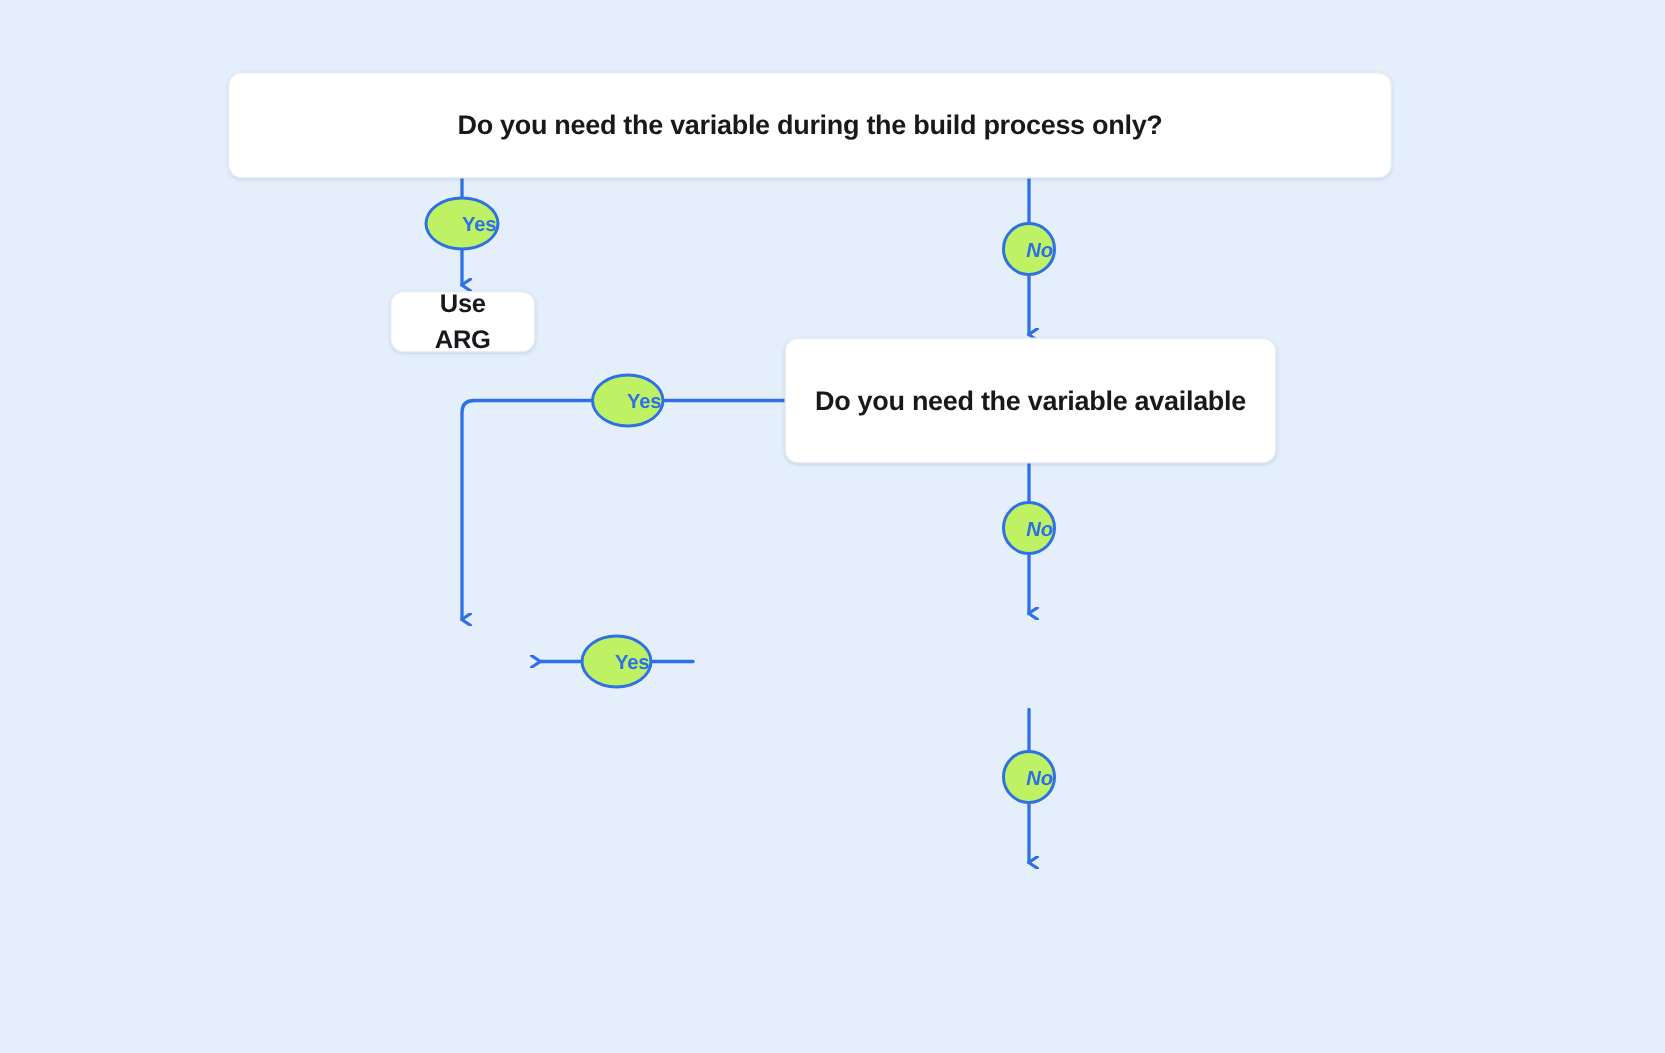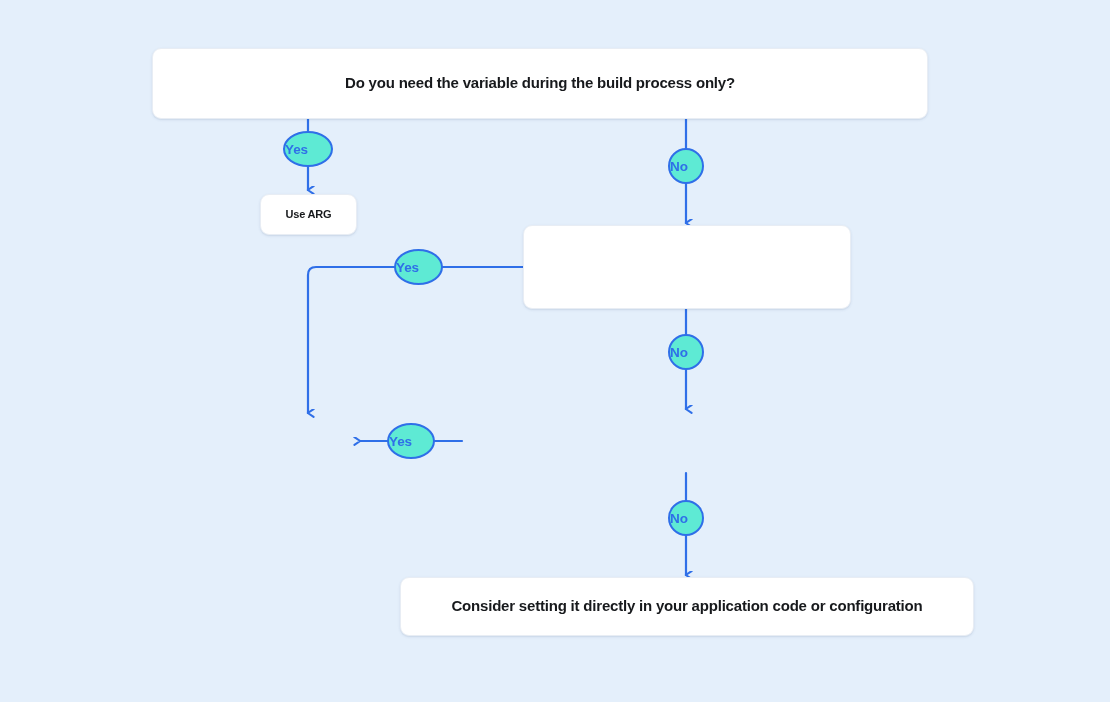--- a/index.html
+++ b/index.html
@@ -40,36 +40,36 @@
     text-align: center;
     color: #17191c;
     font-weight: bold;
     letter-spacing: -0.2px;
   }
   .node-text {
     display: block;
     line-height: 1.38;
     padding: 0 14px;
   }
-  .decision-box { font-size: 15px; }
-  .terminal-box { font-size: 11px; }
+  .decision-box { font-size: 18px; }
+  .terminal-box { font-size: 17px; }
   .label-badge {
     position: absolute;
     display: flex;
     align-items: center;
-    justify-content: flex-start;
+    justify-content: flex-end;
     border: 2px solid #2f6fe8;
-    background: #5eead4;
+    background: #bef264;
     color: #2f6fe8;
     font-weight: bold;
     font-size: 13.5px;
     box-sizing: border-box;
     letter-spacing: -0.1px;
   }
-  .badge-circle { border-radius: 50%; }
+  .badge-circle { border-radius: 50%; font-style: italic; }
   .badge-oval { border-radius: 50%; }
 </style>
 </head>
 <body>
 
 <div id="flowchart-root">
 
   <svg id="connector-layer" viewBox="0 0 1110 702" width="1110" height="702" xmlns="http://www.w3.org/2000/svg">
     <defs>
       <marker id="arrow-down" markerWidth="9" markerHeight="9" refX="4.5" refY="7.2" orient="auto" markerUnits="userSpaceOnUse">
@@ -119,21 +119,21 @@
   <div class="label-badge badge-circle" style="left:668px; top:148px; width:36px; height:36px;">
     <span>No</span>
   </div>
 
   <div class="node-box terminal-box" style="left:260px; top:194px; width:97px; height:41px;">
     <span class="node-text">Use ARG</span>
   </div>
 
   <div class="node-box decision-box" style="left:523px; top:225px; width:328px; height:84px;">
     <span class="node-text">
-      <br>
+      <span>Do you need the variable available</span><br>
     </span>
   </div>
 
   <div class="label-badge badge-oval" style="left:394px; top:249px; width:49px; height:36px;">
     <span>Yes</span>
   </div>
 
   <div class="label-badge badge-circle" style="left:668px; top:334px; width:36px; height:36px;">
     <span>No</span>
   </div>
@@ -141,17 +141,14 @@
 
   <div class="label-badge badge-oval" style="left:387px; top:423px; width:48px; height:36px;">
     <span>Yes</span>
   </div>
 
 
   <div class="label-badge badge-circle" style="left:668px; top:500px; width:36px; height:36px;">
     <span>No</span>
   </div>
 
-  <div class="node-box decision-box" style="left:400px; top:577px; width:574px; height:59px;">
-    <span class="node-text">Consider setting it directly in your application code or configuration</span>
-  </div>
 
 </div>
 
 </body></html>

